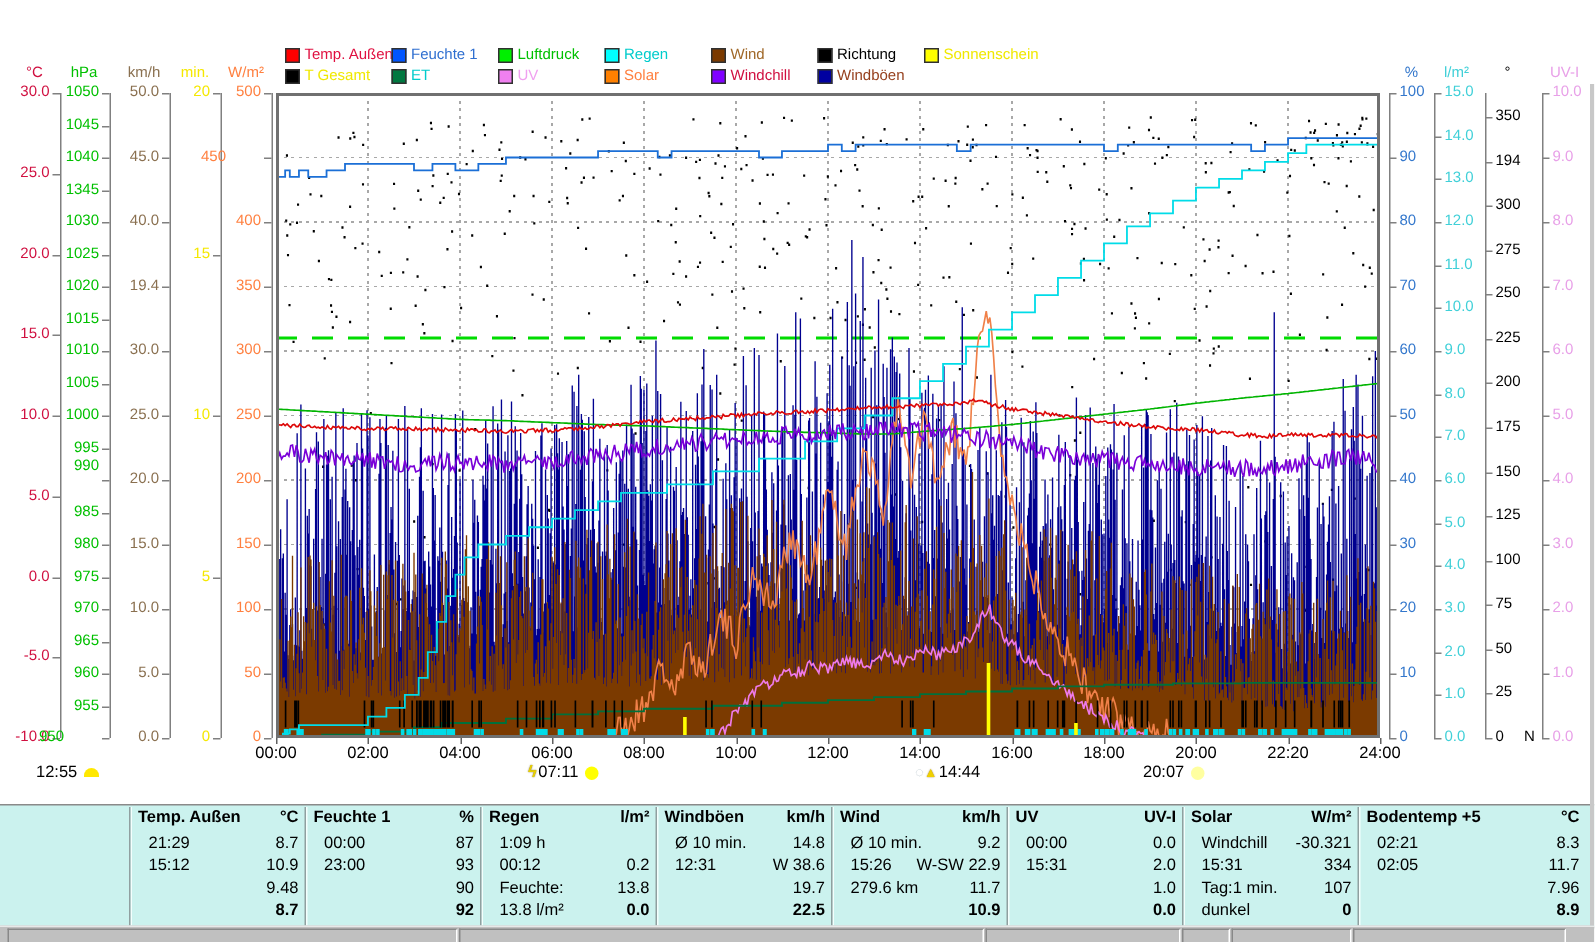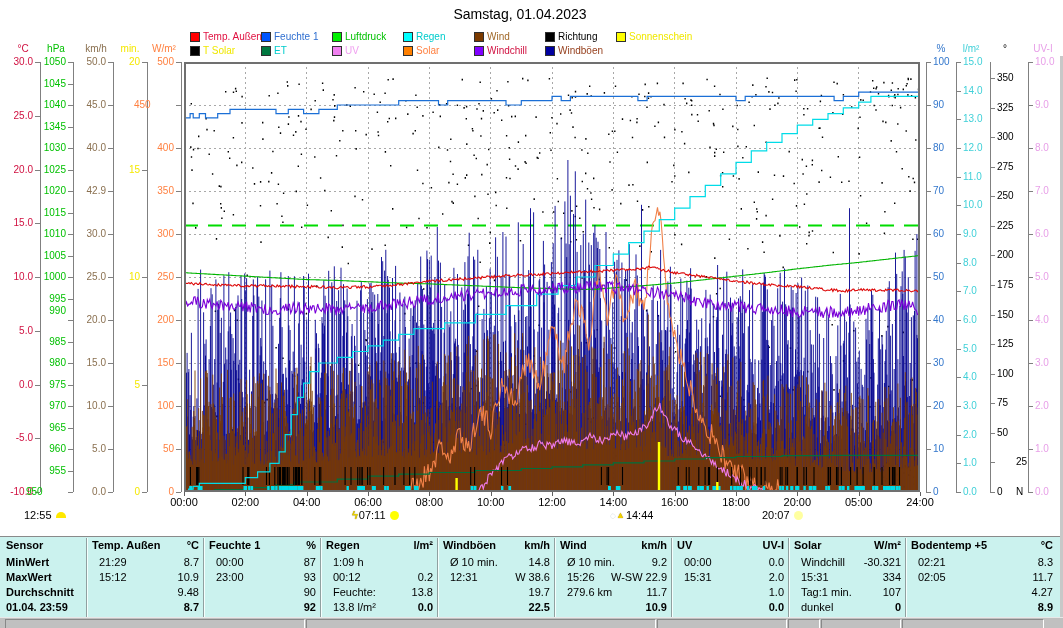--- a/index.html
+++ b/index.html
@@ -31,21 +31,20 @@
   .b{font-weight:bold;}
   #statusbar{position:absolute;left:0;top:617px;width:1063px;height:11px;background:#C0C0C0;border-top:1px solid #E8E8E8;}
   .seg{position:absolute;top:1px;height:8px;background:#C0C0C0;
        border-top:1px solid #888;border-left:1px solid #888;border-bottom:1px solid #fff;border-right:1px solid #fff;}
   #rightstrip{position:absolute;top:56px;right:0;width:3px;height:561px;background:#C8C8C8;}
 </style>
 </head>
 <body>
 
 <div id="win">
-  <div id="title">Samstag, 01.04.2023</div>
   <div class="lgrow" style="top:31px" id="lgrow1">
       <div class="lgitem">
         <span class="sw" style="background: rgb(255, 0, 0);"></span>
         <span style="color: rgb(224, 16, 64);">Temp. Außen</span>
       </div>
       <div class="lgitem">
         <span class="sw" style="background: rgb(0, 85, 255);"></span>
         <span style="color: rgb(47, 111, 208);">Feuchte 1</span>
       </div>
       <div class="lgitem">
@@ -65,21 +64,21 @@
         <span style="color: rgb(0, 0, 0);">Richtung</span>
       </div>
       <div class="lgitem">
         <span class="sw" style="background: rgb(255, 255, 0);"></span>
         <span style="color: rgb(240, 232, 0);">Sonnenschein</span>
       </div>
     </div>
   <div class="lgrow" style="top:45px" id="lgrow2">
       <div class="lgitem">
         <span class="sw" style="background: rgb(0, 0, 0);"></span>
-        <span style="color: rgb(240, 232, 0);">T Solar</span>
+        <span style="color: rgb(240, 232, 0);">T Gesamt</span>
       </div>
       <div class="lgitem">
         <span class="sw" style="background: rgb(0, 120, 64);"></span>
         <span style="color: rgb(0, 204, 204);">ET</span>
       </div>
       <div class="lgitem">
         <span class="sw" style="background: rgb(240, 128, 240);"></span>
         <span style="color: rgb(240, 160, 240);">UV</span>
       </div>
       <div class="lgitem">
@@ -162,21 +161,21 @@
       <div class="tlab" style="color: rgb(0, 192, 0); top: 487px; left: 26px; text-align: left;">950</div>
       <div class="axhdr" style="left: 96px; color: rgb(138, 112, 80);">km/h</div>
       <div class="axline" style="left: 113px; top: 62px; height: 430px;"></div>
       <div class="tick" style="left: 108px; top: 62px;"></div>
       <div class="tlab" style="color: rgb(138, 112, 80); top: 57px; left: 66px; text-align: right;">50.0</div>
       <div class="tick" style="left: 108px; top: 105px;"></div>
       <div class="tlab" style="color: rgb(138, 112, 80); top: 100px; left: 66px; text-align: right;">45.0</div>
       <div class="tick" style="left: 108px; top: 148px;"></div>
       <div class="tlab" style="color: rgb(138, 112, 80); top: 143px; left: 66px; text-align: right;">40.0</div>
       <div class="tick" style="left: 108px; top: 191px;"></div>
-      <div class="tlab" style="color: rgb(138, 112, 80); top: 186px; left: 66px; text-align: right;">42.9</div>
+      <div class="tlab" style="color: rgb(138, 112, 80); top: 186px; left: 66px; text-align: right;">19.4</div>
       <div class="tick" style="left: 108px; top: 234px;"></div>
       <div class="tlab" style="color: rgb(138, 112, 80); top: 229px; left: 66px; text-align: right;">30.0</div>
       <div class="tick" style="left: 108px; top: 277px;"></div>
       <div class="tlab" style="color: rgb(138, 112, 80); top: 272px; left: 66px; text-align: right;">25.0</div>
       <div class="tick" style="left: 108px; top: 320px;"></div>
       <div class="tlab" style="color: rgb(138, 112, 80); top: 315px; left: 66px; text-align: right;">20.0</div>
       <div class="tick" style="left: 108px; top: 363px;"></div>
       <div class="tlab" style="color: rgb(138, 112, 80); top: 358px; left: 66px; text-align: right;">15.0</div>
       <div class="tick" style="left: 108px; top: 406px;"></div>
       <div class="tlab" style="color: rgb(138, 112, 80); top: 401px; left: 66px; text-align: right;">10.0</div>
@@ -276,21 +275,21 @@
       <div class="tlab" style="color: rgb(64, 208, 216); top: 430px; left: 963px;">2.0</div>
       <div class="tick" style="left: 956px; top: 463px;"></div>
       <div class="tlab" style="color: rgb(64, 208, 216); top: 458px; left: 963px;">1.0</div>
       <div class="tick" style="left: 956px; top: 492px;"></div>
       <div class="tlab" style="color: rgb(64, 208, 216); top: 487px; left: 963px;">0.0</div>
       <div class="axhdr" style="left: 1005px; color: rgb(0, 0, 0);">°</div>
       <div class="axline" style="left: 990px; top: 62px; height: 430px;"></div>
       <div class="tick" style="left: 990px; top: 78px;"></div>
       <div class="tlab" style="color: rgb(0, 0, 0); top: 73px; left: 997px;">350</div>
       <div class="tick" style="left: 990px; top: 108px;"></div>
-      <div class="tlab" style="color: rgb(0, 0, 0); top: 103px; left: 997px;">325</div>
+      <div class="tlab" style="color: rgb(0, 0, 0); top: 103px; left: 997px;">194</div>
       <div class="tick" style="left: 990px; top: 137px;"></div>
       <div class="tlab" style="color: rgb(0, 0, 0); top: 132px; left: 997px;">300</div>
       <div class="tick" style="left: 990px; top: 167px;"></div>
       <div class="tlab" style="color: rgb(0, 0, 0); top: 162px; left: 997px;">275</div>
       <div class="tick" style="left: 990px; top: 196px;"></div>
       <div class="tlab" style="color: rgb(0, 0, 0); top: 191px; left: 997px;">250</div>
       <div class="tick" style="left: 990px; top: 226px;"></div>
       <div class="tlab" style="color: rgb(0, 0, 0); top: 221px; left: 997px;">225</div>
       <div class="tick" style="left: 990px; top: 255px;"></div>
       <div class="tlab" style="color: rgb(0, 0, 0); top: 250px; left: 997px;">200</div>
@@ -300,21 +299,21 @@
       <div class="tlab" style="color: rgb(0, 0, 0); top: 310px; left: 997px;">150</div>
       <div class="tick" style="left: 990px; top: 344px;"></div>
       <div class="tlab" style="color: rgb(0, 0, 0); top: 339px; left: 997px;">125</div>
       <div class="tick" style="left: 990px; top: 374px;"></div>
       <div class="tlab" style="color: rgb(0, 0, 0); top: 369px; left: 997px;">100</div>
       <div class="tick" style="left: 990px; top: 403px;"></div>
       <div class="tlab" style="color: rgb(0, 0, 0); top: 398px; left: 997px;">75</div>
       <div class="tick" style="left: 990px; top: 433px;"></div>
       <div class="tlab" style="color: rgb(0, 0, 0); top: 428px; left: 997px;">50</div>
       <div class="tick" style="left: 990px; top: 462px;"></div>
-      <div class="tlab" style="color: rgb(0, 0, 0); top: 457px; left: 997px; margin-left: 19px;">25</div>
+      <div class="tlab" style="color: rgb(0, 0, 0); top: 457px; left: 997px;">25</div>
       <div class="tick" style="left: 990px; top: 492px;"></div>
       <div class="tlab" style="color: rgb(0, 0, 0); top: 487px; left: 997px;">0</div>
       <div class="tlab" style="color: rgb(0, 0, 0); top: 487px; left: 1016px;">N</div>
       <div class="axhdr" style="left: 1043px; color: rgb(232, 160, 232);">UV-I</div>
       <div class="axline" style="left: 1028px; top: 62px; height: 430px;"></div>
       <div class="tick" style="left: 1028px; top: 62px;"></div>
       <div class="tlab" style="color: rgb(232, 160, 232); top: 57px; left: 1035px;">10.0</div>
       <div class="tick" style="left: 1028px; top: 105px;"></div>
       <div class="tlab" style="color: rgb(232, 160, 232); top: 100px; left: 1035px;">9.0</div>
       <div class="tick" style="left: 1028px; top: 148px;"></div>
@@ -550,21 +549,21 @@
       <div class="xlab" style="left: 532px;">12:00</div>
       <div style="position: absolute; left: 552px; top: 492px; width: 1px; height: 4px; background: rgb(96, 96, 96);"></div>
       <div class="xlab" style="left: 593.333px;">14:00</div>
       <div style="position: absolute; left: 613px; top: 492px; width: 1px; height: 4px; background: rgb(96, 96, 96);"></div>
       <div class="xlab" style="left: 654.667px;">16:00</div>
       <div style="position: absolute; left: 675px; top: 492px; width: 1px; height: 4px; background: rgb(96, 96, 96);"></div>
       <div class="xlab" style="left: 716px;">18:00</div>
       <div style="position: absolute; left: 736px; top: 492px; width: 1px; height: 4px; background: rgb(96, 96, 96);"></div>
       <div class="xlab" style="left: 777.333px;">20:00</div>
       <div style="position: absolute; left: 797px; top: 492px; width: 1px; height: 4px; background: rgb(96, 96, 96);"></div>
-      <div class="xlab" style="left: 838.667px;">05:00</div>
+      <div class="xlab" style="left: 838.667px;">22:20</div>
       <div style="position: absolute; left: 859px; top: 492px; width: 1px; height: 4px; background: rgb(96, 96, 96);"></div>
       <div class="xlab" style="left: 900px;">24:00</div>
       <div style="position: absolute; left: 920px; top: 492px; width: 1px; height: 4px; background: rgb(96, 96, 96);"></div>
     </div>
 
   <div class="marker" style="left:24px">
     <span>12:55</span>
     <span class="moonblob"></span>
   </div>
   <div class="marker" style="left:352px">
@@ -576,37 +575,20 @@
     <span class="ghostmoon">◌</span>
     <span class="uparrow">▲</span>
     <span>14:44</span>
   </div>
   <div class="marker" style="left:762px">
     <span>20:07</span>
     <span class="sundot pale"></span>
   </div>
 
   <div id="tablewrap">
-      <div class="tcol" style="left: 4px; width: 82px;">
-        <div class="trow b" style="top: 2px;">
-          <span class="" style="position: absolute; left: 2px;">Sensor</span>
-        </div>
-        <div class="trow b" style="top: 19px;">
-          <span class="" style="position: absolute; left: 2px;">MinWert</span>
-        </div>
-        <div class="trow b" style="top: 34px;">
-          <span class="" style="position: absolute; left: 2px;">MaxWert</span>
-        </div>
-        <div class="trow b" style="top: 49px;">
-          <span class="" style="position: absolute; left: 2px;">Durchschnitt</span>
-        </div>
-        <div class="trow b" style="top: 64px;">
-          <span class="" style="position: absolute; left: 2px;">01.04. 23:59</span>
-        </div>
-      </div>
       <div class="tsep" style="left: 86px;"></div>
       <div class="tcol" style="left: 90px; width: 115px;">
         <div class="trow b" style="top: 2px;">
           <span class="" style="position: absolute; left: 2px;">Temp. Außen</span>
           <span class="tv" style="">°C</span>
         </div>
         <div class="trow" style="top: 19px;">
           <span class="tl" style="">21:29</span>
           <span class="tv" style="">8.7</span>
         </div>
@@ -770,21 +752,21 @@
         <div class="trow" style="top: 19px;">
           <span class="tl" style="">02:21</span>
           <span class="tv" style="">8.3</span>
         </div>
         <div class="trow" style="top: 34px;">
           <span class="tl" style="">02:05</span>
           <span class="tv" style="">11.7</span>
         </div>
         <div class="trow" style="top: 49px;">
           <span class="tl" style=""></span>
-          <span class="tv" style="">4.27</span>
+          <span class="tv" style="">7.96</span>
         </div>
         <div class="trow" style="top: 64px;">
           <span class="tl" style=""></span>
           <span class="tv b" style="">8.9</span>
         </div>
       </div>
     </div>
   <div id="statusbar">
       <div class="seg" style="left: 5px; width: 298px;"></div>
       <div class="seg" style="left: 306px; width: 348px;"></div>

